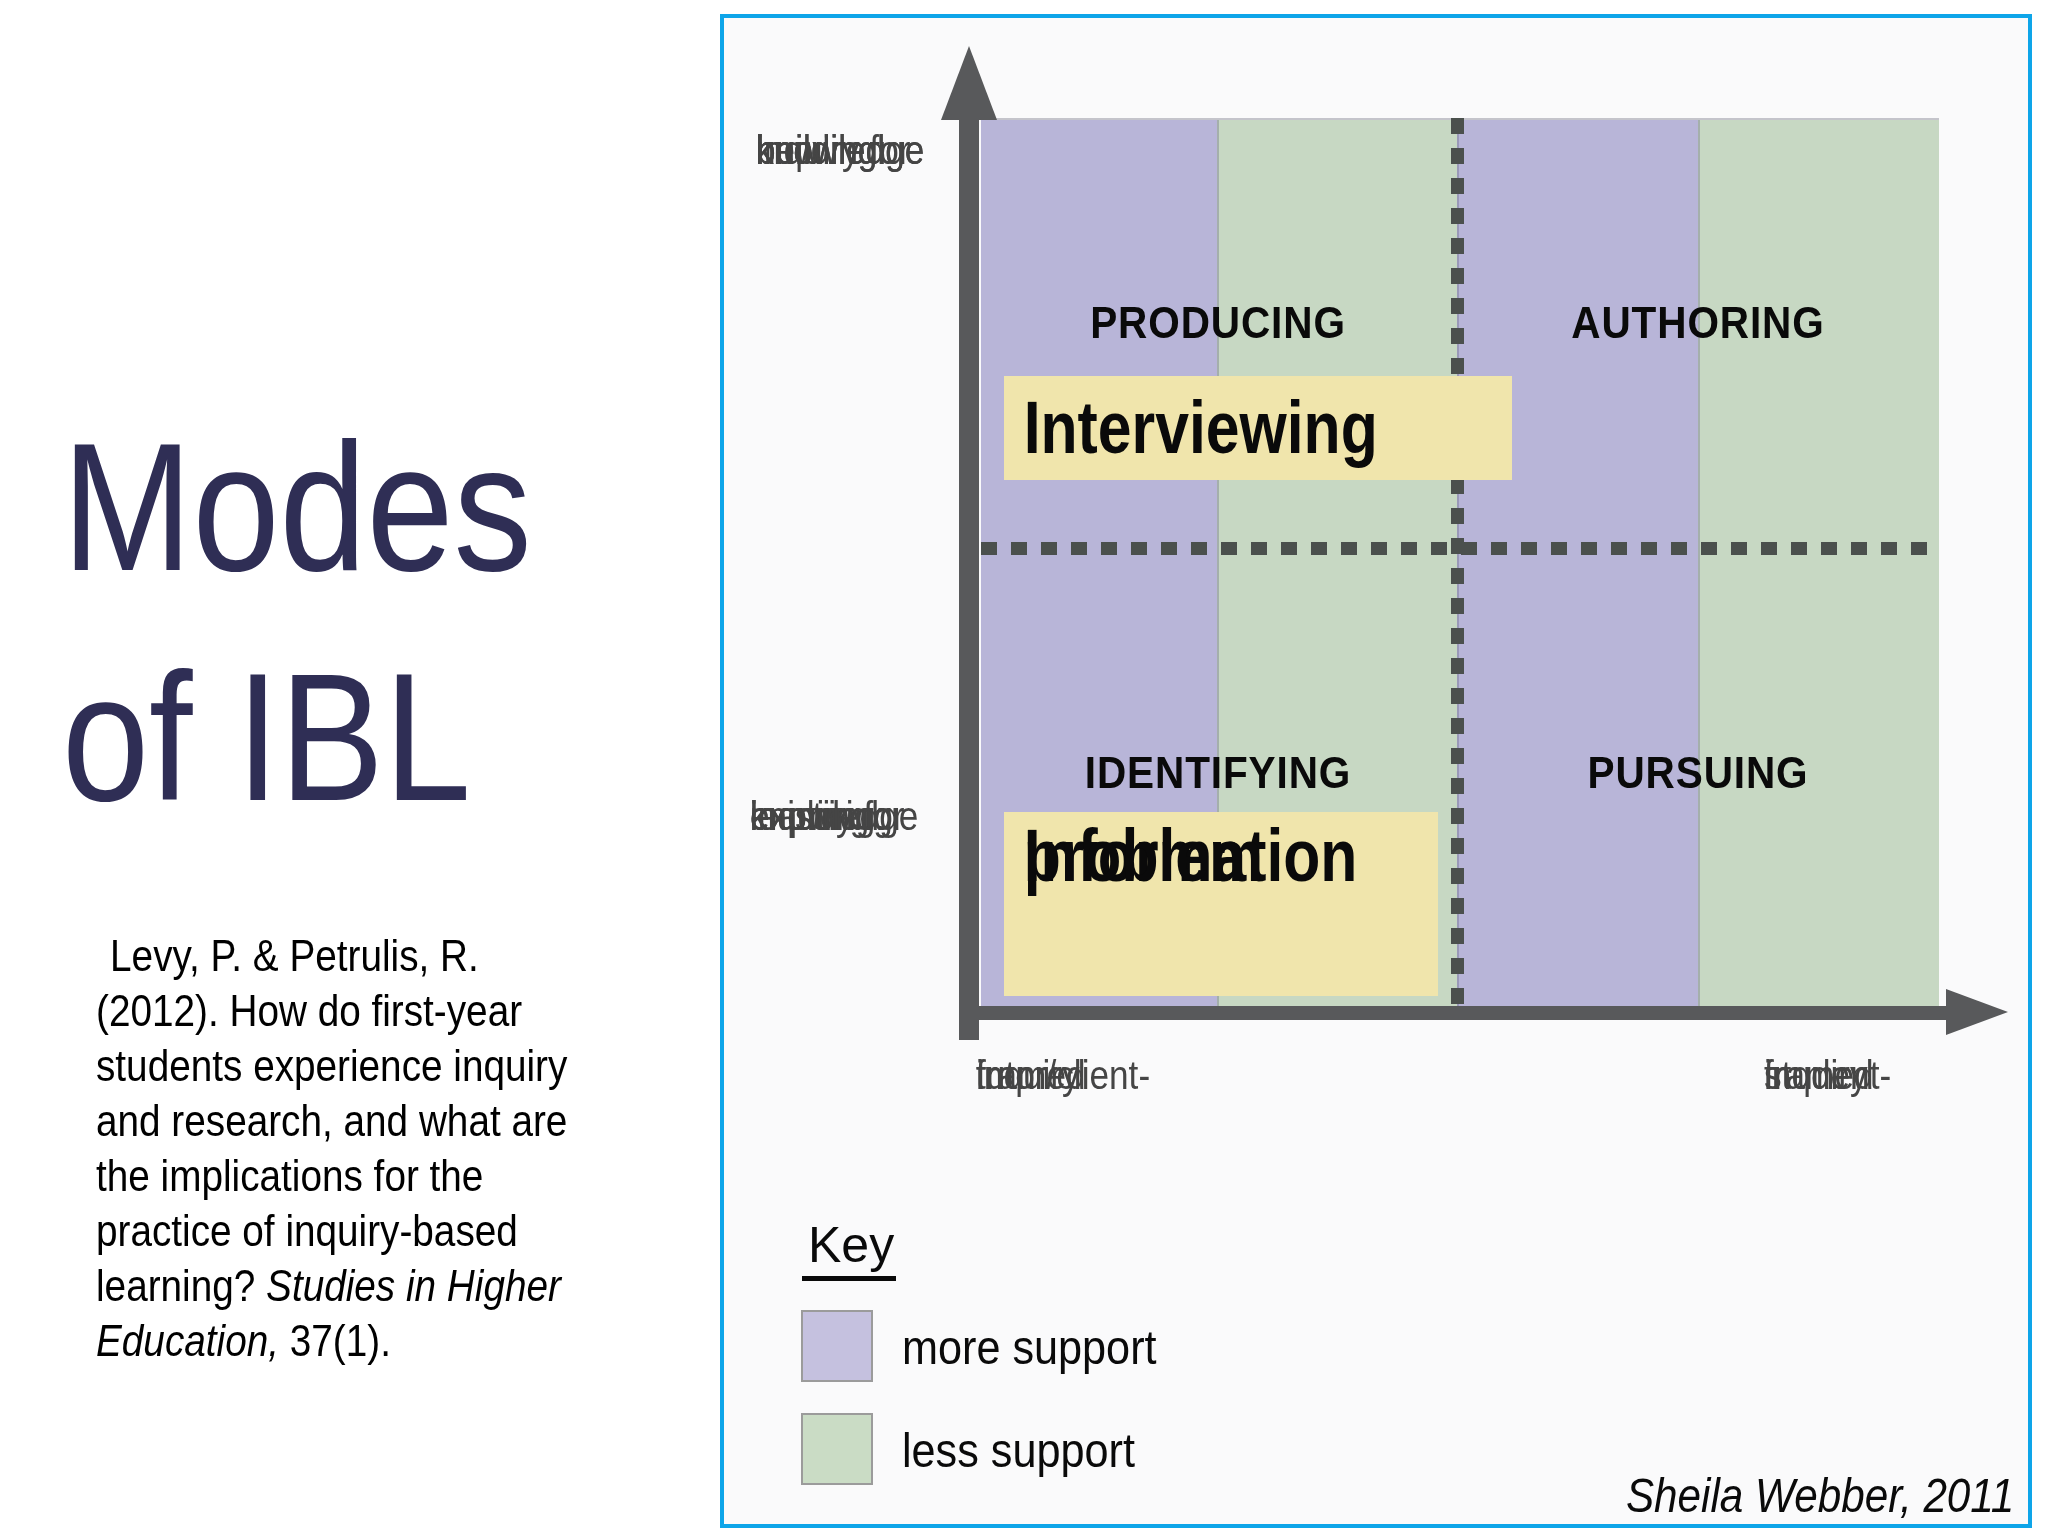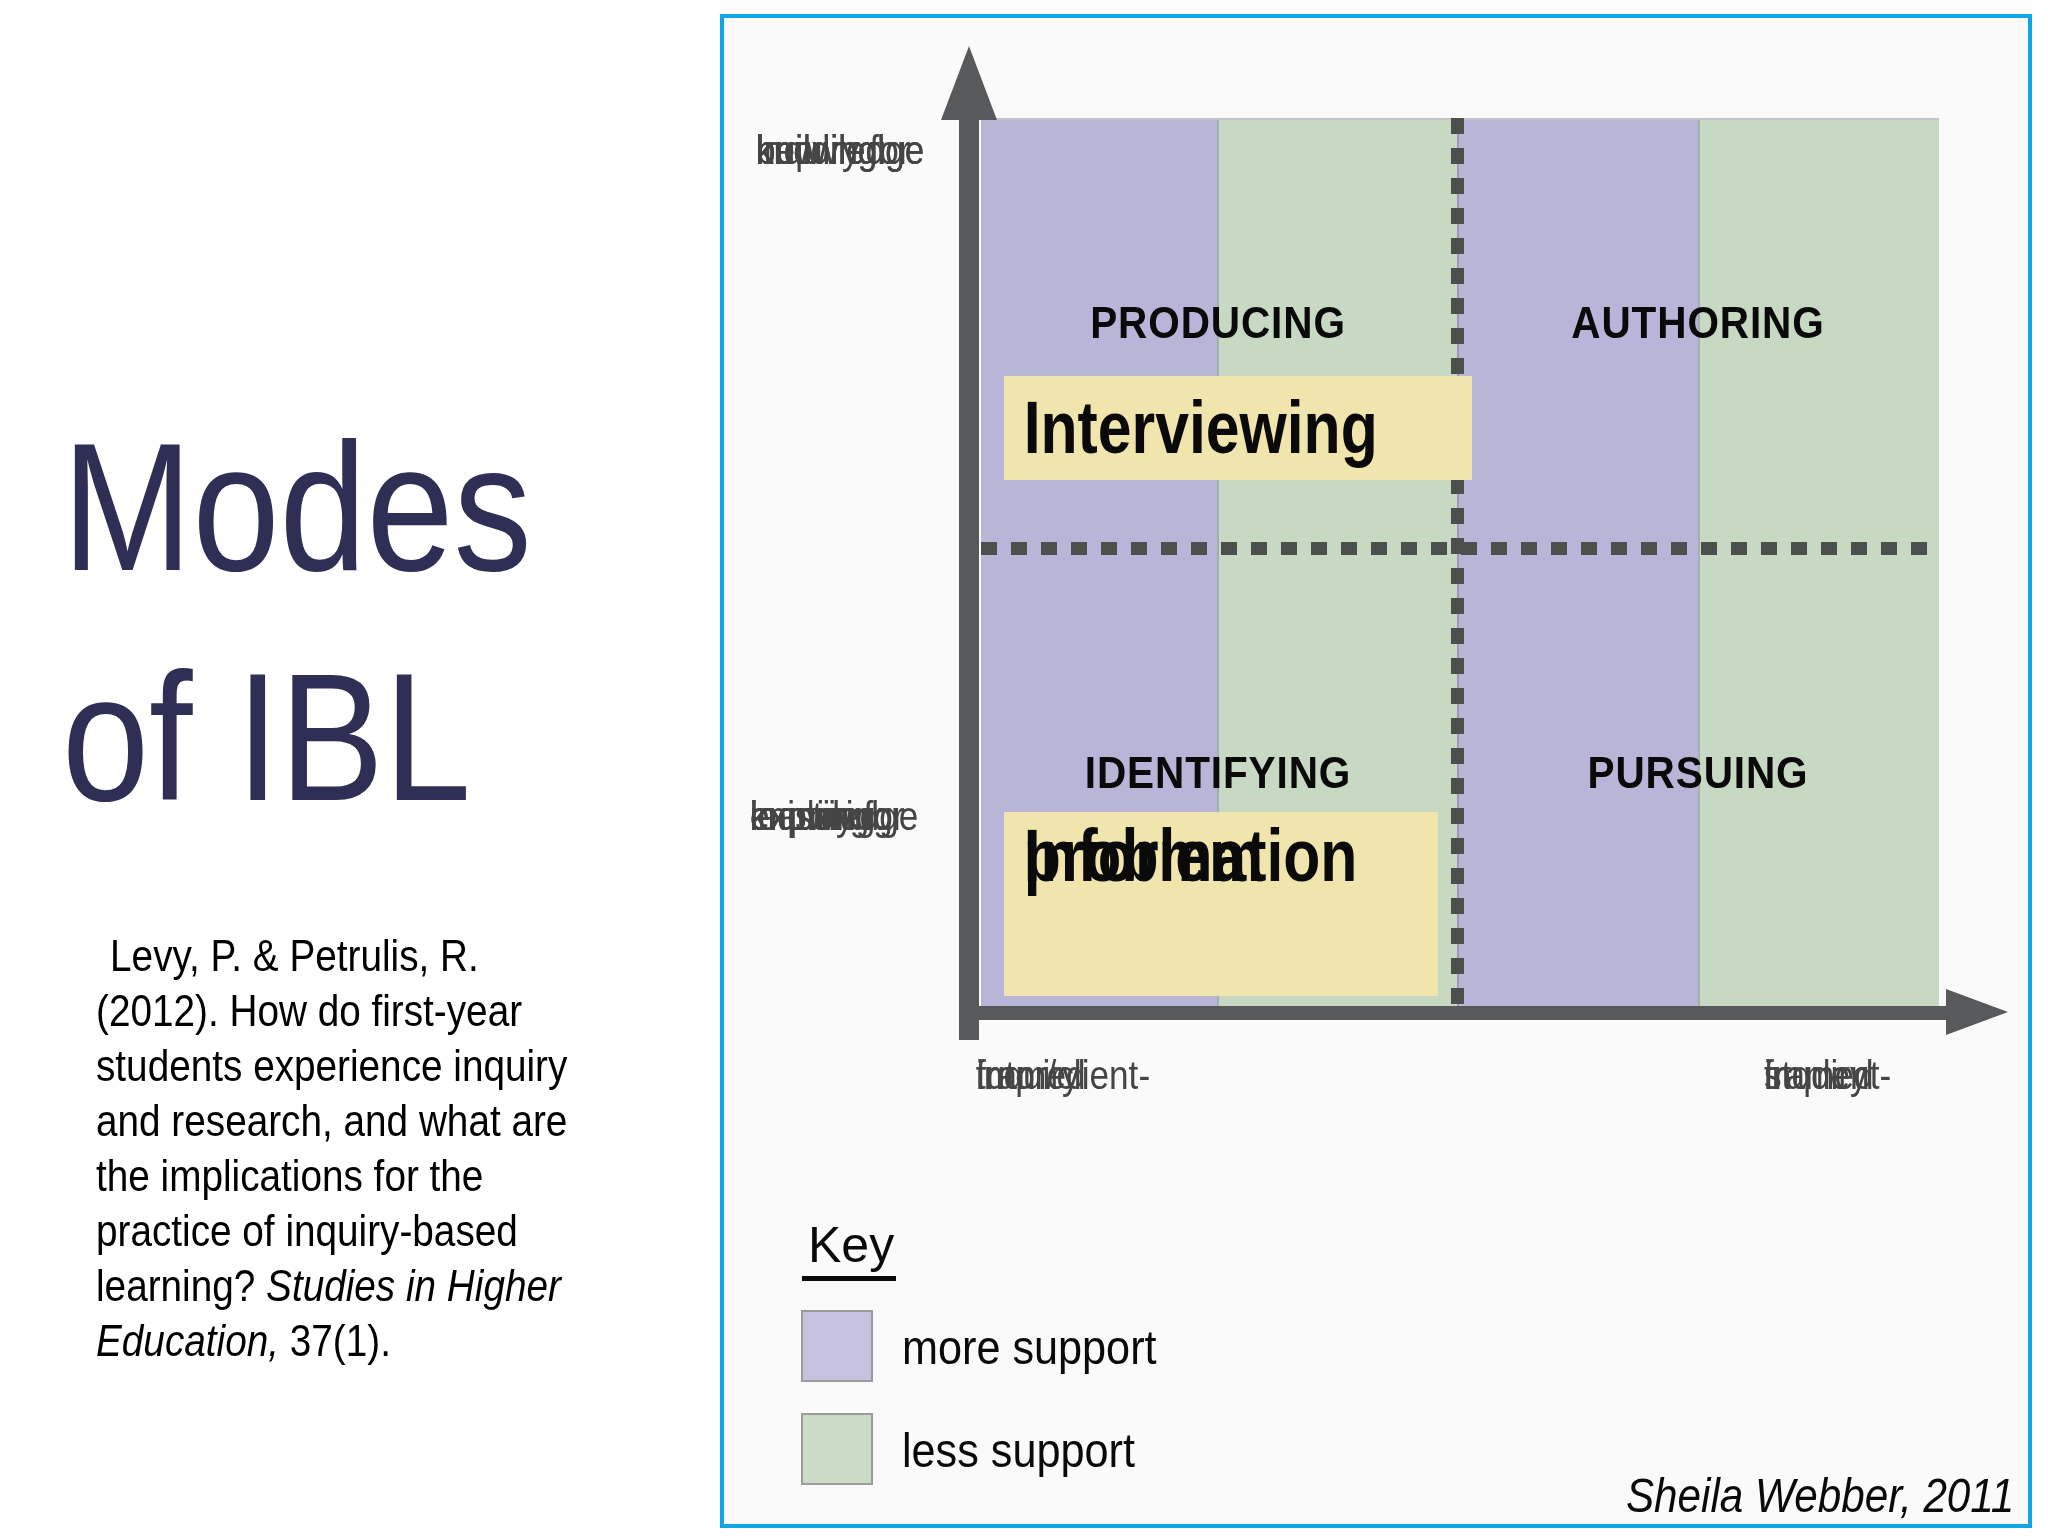--- a/index.html
+++ b/index.html
@@ -41,21 +41,21 @@
           border-top:23px solid transparent;border-bottom:23px solid transparent;
           border-left:62px solid #58595b;}
 
   .quad{width:400px;text-align:center;font-size:45px;font-weight:bold;color:#0a0a0a;
         letter-spacing:1px;transform:scaleX(.9);white-space:nowrap;}
   .q-tl{left:294px;top:279px;} .q-tr{left:774px;top:279px;}
   .q-bl{left:294px;top:729px;} .q-br{left:774px;top:729px;}
 
   .hl{background:#f0e5ac;color:#0a0a0a;font-weight:bold;font-size:74px;white-space:nowrap;}
   .hl .txt{position:relative;display:block;transform:scaleX(.82);transform-origin:left top;padding-left:24px;}
-  .hl1{left:280px;top:358px;width:468px;height:104px;line-height:104px;}
+  .hl1{left:280px;top:358px;width:508px;height:104px;line-height:104px;}
   .hl2{left:280px;top:794px;width:434px;height:184px;line-height:88px;padding-top:0;box-sizing:border-box;}
 
   .key-title{left:84px;top:1198px;font-size:50px;color:#0a0a0a;}
   .key-underline{left:78px;top:1258px;width:94px;height:5px;background:#0a0a0a;}
   .swatch{width:72px;height:72px;border:2px solid #9b9b9b;box-sizing:border-box;}
   .sw1{left:77px;top:1292px;} .sw2{left:77px;top:1395px;}
   .key-label{font-size:48px;color:#0a0a0a;transform:scaleX(.9);transform-origin:left top;white-space:nowrap;}
   .kl1{left:178px;top:1302px;} .kl2{left:178px;top:1405px;}
 
   .attrib{right:14px;top:1450px;font-size:48px;font-style:italic;color:#0a0a0a;

